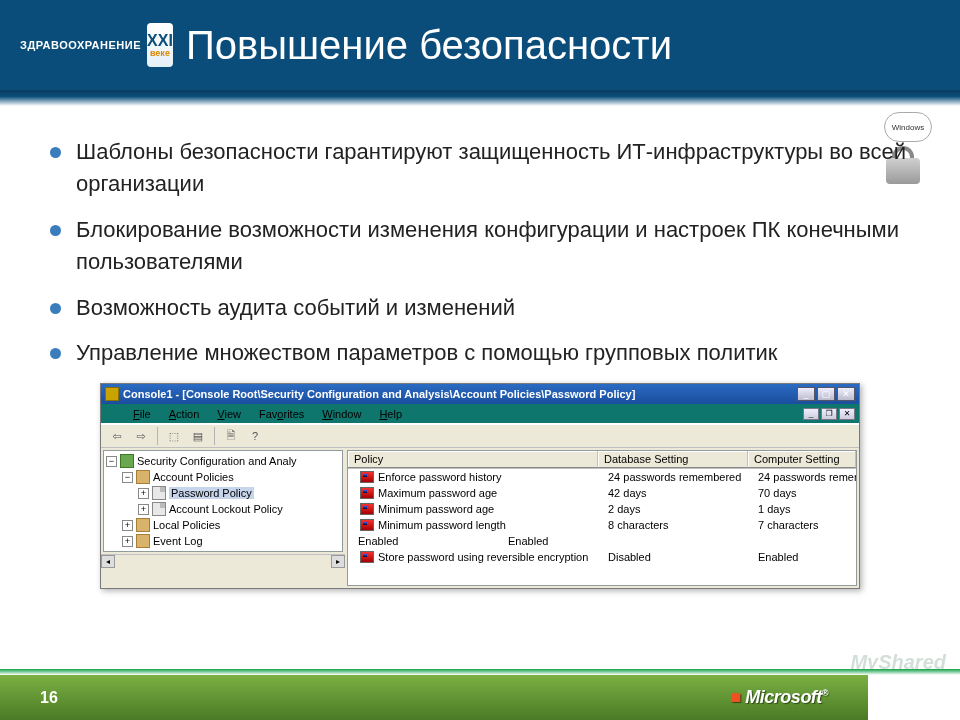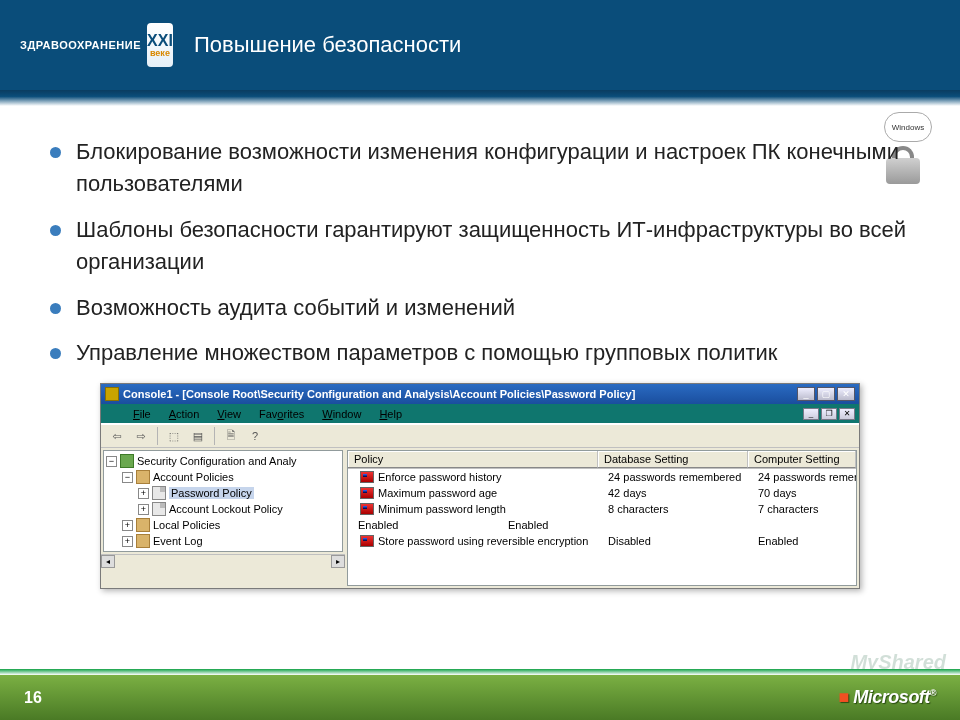--- a/index.html
+++ b/index.html
@@ -4,21 +4,21 @@
 <style>
   * { margin:0; padding:0; box-sizing:border-box; }
   html,body { width:960px; height:720px; font-family:Arial,Helvetica,sans-serif; background:#fff; overflow:hidden; }
 
   .header { height:90px; background:#0a4d7a; display:flex; align-items:center; padding:0 20px; color:#fff; }
   .logo { width:150px; display:flex; align-items:center; gap:6px; }
   .logo-text { font-size:11px; font-weight:bold; letter-spacing:0.5px; }
   .logo-badge { width:44px; height:44px; background:linear-gradient(#fff,#e6f0f8); border-radius:4px; display:flex; flex-direction:column; align-items:center; justify-content:center; color:#0a4d7a; font-weight:bold; }
   .logo-badge .xxi { font-size:16px; line-height:1; }
   .logo-badge .vek { font-size:9px; color:#d98800; line-height:1; }
-  .title { font-size:22px; font-weight:normal; margin-left:24px; }
+  .title { font-size:40px; font-weight:normal; margin-left:16px; }
 
   .header-divider { height:16px; background:linear-gradient(#0a3c60,#0a4d7a 40%,#fff 100%); }
 
   .body { padding:30px 50px 0 50px; position:relative; }
   ul.bullets { list-style:none; }
   ul.bullets > li { position:relative; padding-left:26px; font-size:22px; line-height:1.45; color:#222; margin-bottom:14px; }
   ul.bullets > li::before { content:""; position:absolute; left:0; top:11px; width:11px; height:11px; border-radius:50%; background:#3a7dbd; }
 
   .corner-graphic { position:absolute; right:28px; top:0; width:70px; height:80px; }
   .corner-graphic .win { width:48px; height:30px; background:#fff; border:1px solid #aaa; border-radius:15px; position:absolute; right:0; top:6px; font-size:8px; display:flex; align-items:center; justify-content:center; color:#333; }
@@ -62,21 +62,21 @@
   .list-head { display:flex; background:#ece9d8; border-bottom:1px solid #c0c0c0; height:18px; font-size:11px; }
   .list-head div { padding:2px 6px; border-right:1px solid #c0c0c0; border-bottom:1px solid #888; box-shadow:inset 1px 1px #fff; }
   .col-p { width:250px; } .col-d { width:150px; } .col-c { flex:1; }
 
   .list-row { display:flex; height:16px; align-items:center; }
   .list-row .cell { padding:0 10px; font-size:11px; white-space:nowrap; overflow:hidden; }
   .pol-ico { width:14px; height:12px; margin:0 2px; border:1px solid #666; background:linear-gradient(#e33,#a00); position:relative; flex-shrink:0;}
   .pol-ico::after{content:"";position:absolute;left:2px;top:2px;width:4px;height:3px;background:linear-gradient(#36f,#003);}
   .list-row .col-p { display:flex; align-items:center; gap:2px; }
 
-  .footer { position:absolute; left:0; bottom:0; width:960px; height:45px; background:linear-gradient(#7bb043,#4a7a25); color:#fff; display:flex; align-items:center; padding:0 24px; }
+  .footer { position:absolute; left:0; bottom:0; width:868px; height:45px; background:linear-gradient(#7bb043,#4a7a25); color:#fff; display:flex; align-items:center; padding:0 40px; }
   .footer-strip { position:absolute; left:0; bottom:45px; width:960px; height:6px; background:linear-gradient(#12a146,#fff); }
   .slide-no { font-size:16px; font-weight:bold; }
   .ms-logo { margin-left:auto; font-style:italic; font-weight:bold; font-size:18px; letter-spacing:-0.5px; text-shadow:1px 1px 1px #2a4a12;}
   .ms-logo .dot { color:#f25022; font-style:normal;}
   .myshared { position:absolute; right:14px; bottom:46px; font-size:20px; font-style:italic; color:rgba(0,80,40,0.18); font-weight:bold; }
 </style>
 </head>
 <body>
 
 <div class="header">
@@ -94,22 +94,22 @@
 <div class="body">
   <div class="corner-graphic">
     <div class="win">Windows</div>
     <div class="lock">
       <div class="lock-sh"></div>
         <div class="lock-body"></div>
     </div>
   </div>
 
   <ul class="bullets">
+    <li>Шаблоны безопасности гарантируют защищенность ИТ-инфраструктуры во всей организации</li>
     <li>Блокирование возможности изменения конфигурации и настроек ПК конечными пользователями</li>
-    <li>Шаблоны безопасности гарантируют защищенность ИТ-инфраструктуры во всей организации</li>
     <li>Возможность аудита событий и изменений</li>
     <li>Управление множеством параметров с помощью групповых политик</li>
   </ul>
 
   <div class="console">
     <div class="titlebar">
       <span class="titlebar-icon"></span>
       <span class="titlebar-text">Console1 - [Console Root\Security Configuration and Analysis\Account Policies\Password Policy]</span>
       <div class="winbtns">
         <div>_</div>
@@ -203,20 +203,28 @@
               <div class="cell col-p">
                 <span class="pol-ico"></span>
                 <span>Maximum password age</span>
               </div>
               <div class="cell col-d">42 days</div>
               <div class="cell col-c">70 days</div>
             </div>
             <div class="list-row">
               <div class="cell col-p">
                 <span class="pol-ico"></span>
+                <span>Minimum password age</span>
+              </div>
+              <div class="cell col-d">2 days</div>
+              <div class="cell col-c">1 days</div>
+            </div>
+            <div class="list-row">
+              <div class="cell col-p">
+                <span class="pol-ico"></span>
                 <span>Minimum password length</span>
               </div>
               <div class="cell col-d">8 characters</div>
               <div class="cell col-c">7 characters</div>
             </div>
             <div class="list-row">
               <div class="cell col-d">Enabled</div>
               <div class="cell col-c">Enabled</div>
             </div>
             <div class="list-row">

